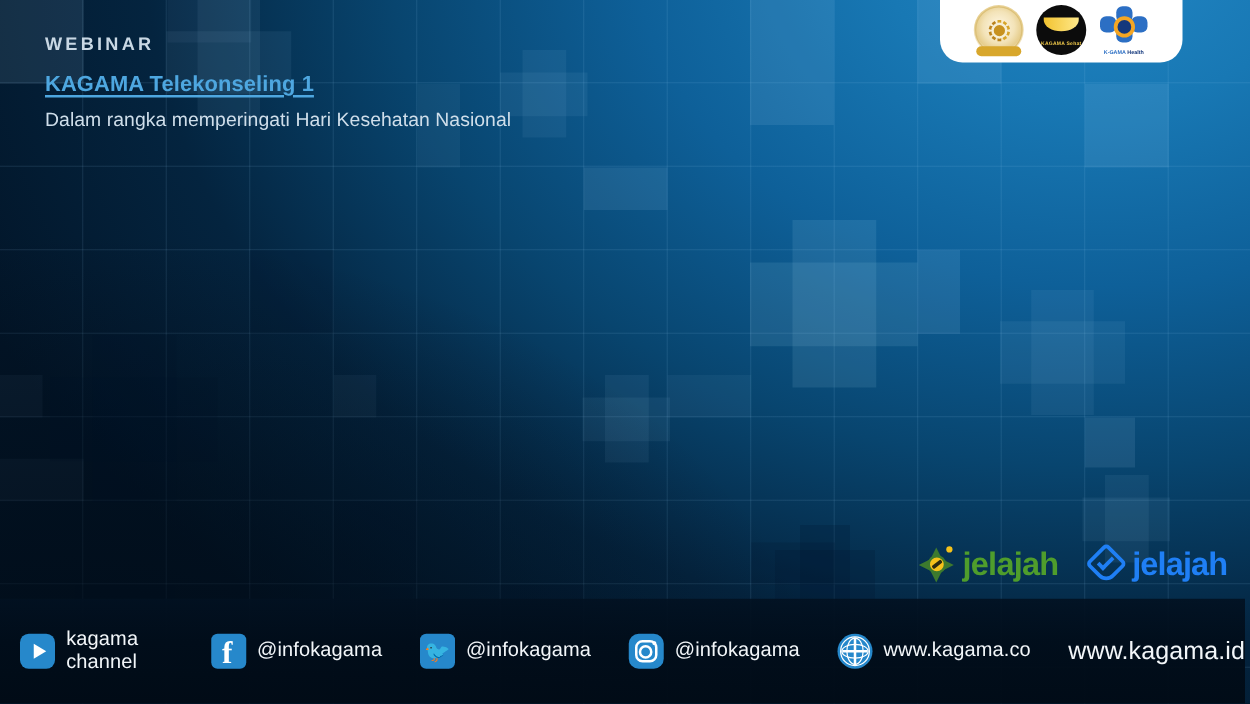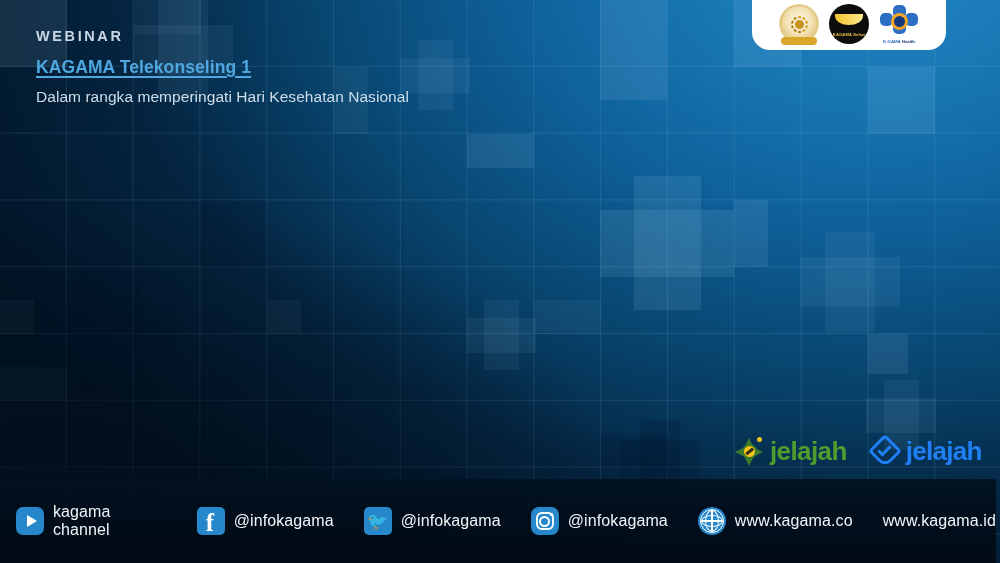--- a/index.html
+++ b/index.html
@@ -159,21 +159,21 @@
               border:2px solid #fff; border-radius:50%; }
   .ig .flash { position:absolute; right:6px; top:6px; width:2.5px; height:2.5px; border-radius:50%; background:#fff; }
 
   .web { border-radius:50%; background:#2688cb; }
   .web .mer { position:absolute; left:50%; top:3px; width:1.8px; height:22px; margin-left:-.9px; background:#fff; }
   .web .mer2 { position:absolute; left:4px; top:50%; width:20px; height:1.8px; margin-top:-.9px; background:#fff; }
   .web .ov { position:absolute; left:7px; top:3px; width:14px; height:22px; border:1.8px solid #fff; border-radius:50%; }
   .web .ov2 { position:absolute; left:3px; top:8px; width:22px; height:12px; border:1.8px solid #fff; border-radius:50%; }
   .web .rim { position:absolute; inset:2px; border:1.8px solid #fff; border-radius:50%; }
 
-  .plainweb { color:#f2f6f9; font-size:16px; letter-spacing:.1px; }
+  .plainweb { color:#f2f6f9; font-size:20px; letter-spacing:.1px; }
 </style>
 </head>
 <body>
 
 <div id="poster">
 
   <div class="grid"></div>
 
   <div class="blocks">
     <div class="blk b" style="left:0px;  top:0px;   width:67px; height:67px;"></div>

